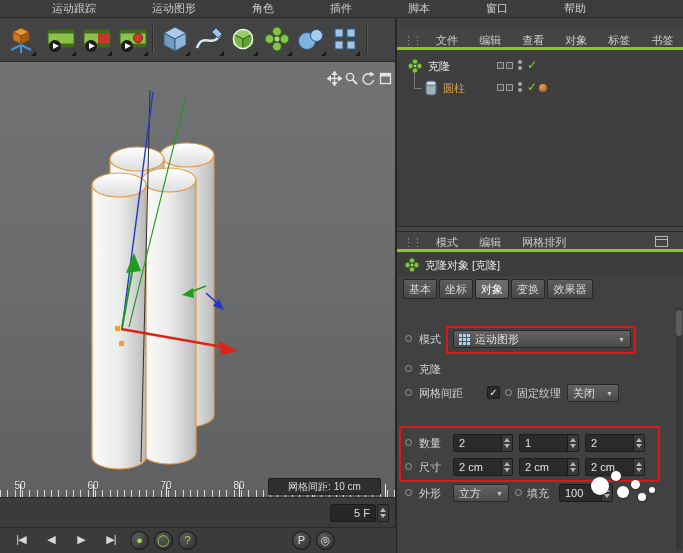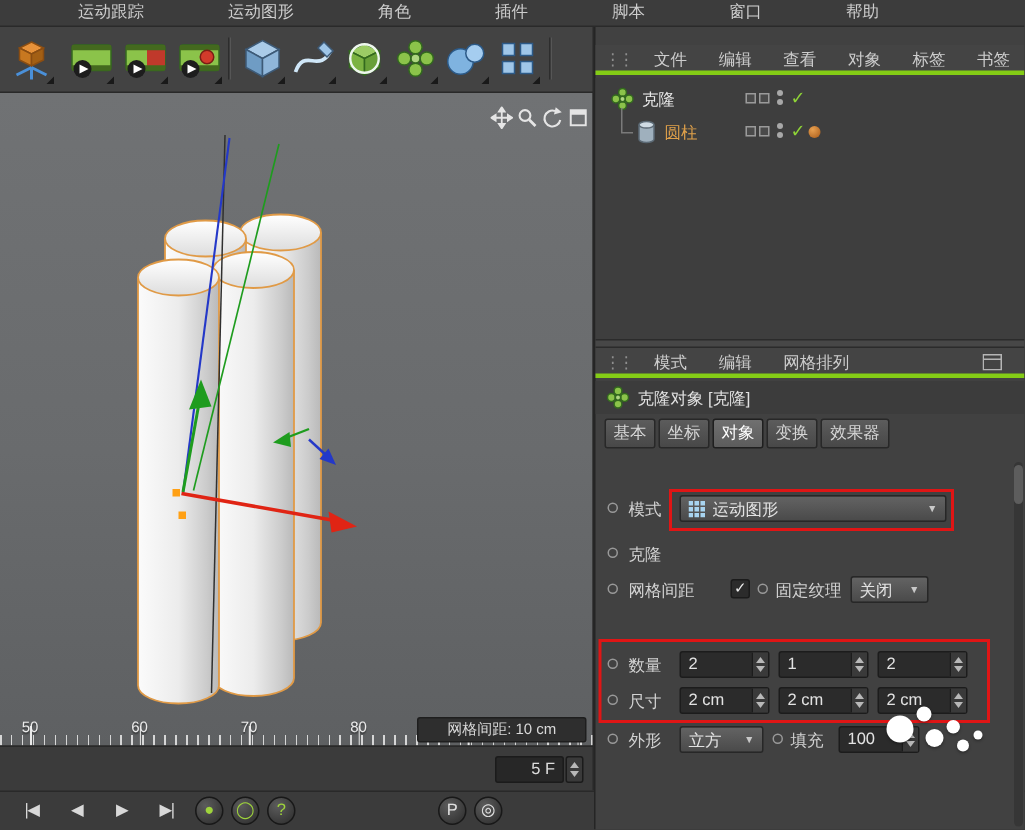--- a/index.html
+++ b/index.html
@@ -31,21 +31,21 @@
               background:linear-gradient(180deg,#707274 0%,#696b6d 55%,#5e6062 100%);
               border-right:1px solid #262626; }
   .navico { position:absolute; width:15px; height:15px; opacity:.95; }
   .rnum { position:absolute; top:418px; width:22px; text-align:center; font-size:10px;
           color:#ebebeb; text-shadow:0 1px 1px rgba(0,0,0,.45); }
   #ruler-ticks-minor { position:absolute; left:0; right:0; bottom:0; height:7px;
      background:repeating-linear-gradient(90deg, rgba(235,235,235,.85) 0 1px, transparent 1px 7.3px); }
   #ruler-ticks-major { position:absolute; left:0; right:0; bottom:0; height:13px;
      background:repeating-linear-gradient(90deg, rgba(240,240,240,.95) 0 1px, transparent 1px 73px);
      background-position:20px 0; }
-  #grid-label { position:absolute; left:278px; top:416px; width:113px; height:17px;
+  #grid-label { position:absolute; left:268px; top:416px; width:113px; height:17px;
       background:#2e2e2e; border:1px solid #1e1e1e; border-radius:2px; color:#d9d9d9;
       font-size:10px; text-align:center; line-height:15px; }
 
   
   #timeline { left:0; top:497px; width:396px; height:30px; background:#3b3b3b;
               border-top:1px solid #292929; border-right:1px solid #292929; }
   #frame-field { position:absolute; left:330px; top:6px; width:46px; height:18px;
       background:#272727; border:1px solid #1b1b1b; border-radius:2px; color:#dddddd;
       text-align:right; padding:2px 5px 0 0; }
   .spbtns-sa { position:absolute; left:377px; top:6px; width:12px; height:18px; background:#3a3a3a;

